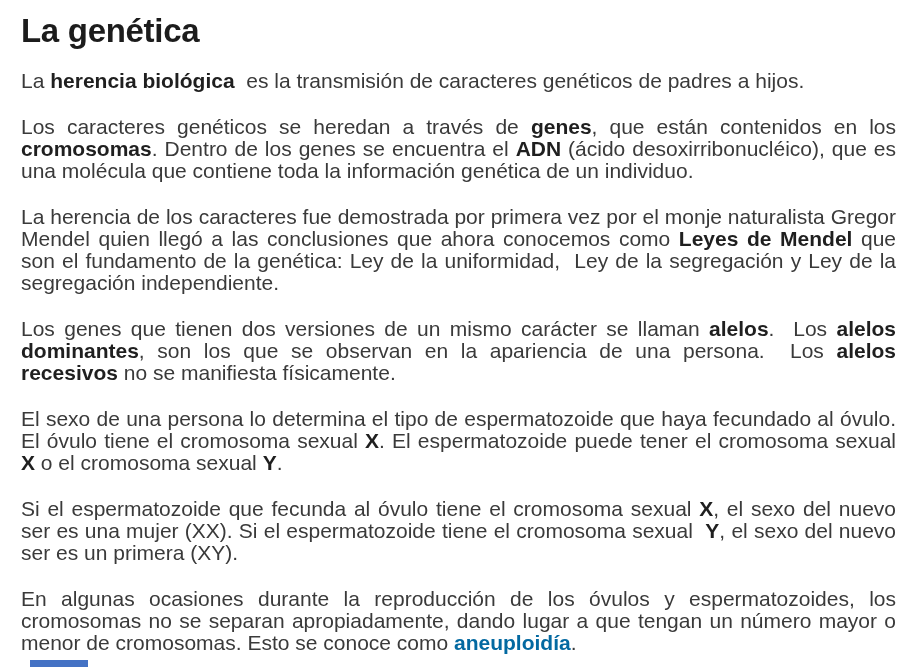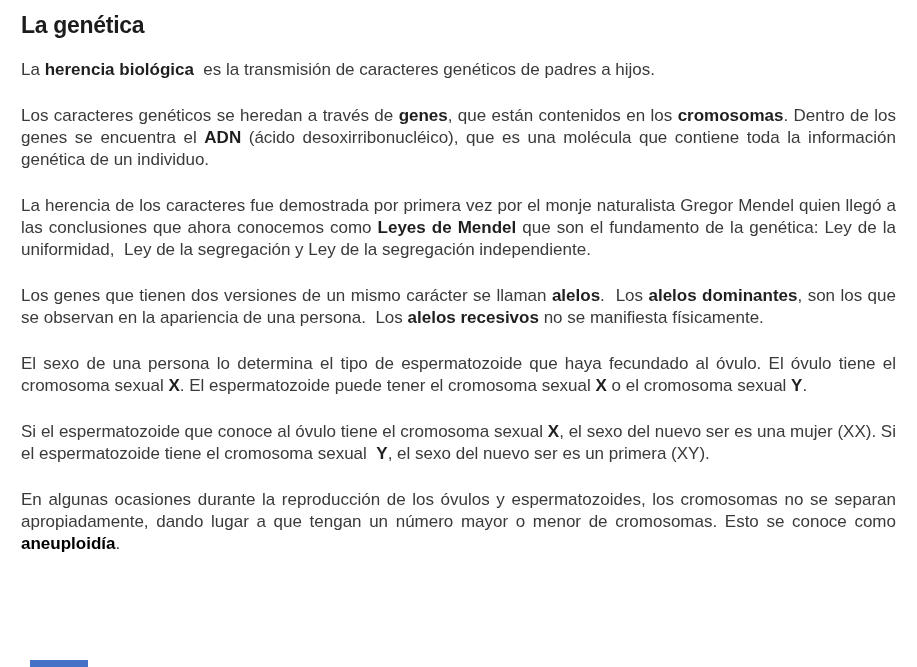--- a/index.html
+++ b/index.html
@@ -13,28 +13,28 @@
     position: relative;
     overflow: hidden;
     font-family: "Liberation Sans", sans-serif;
   }
   .page {
     padding: 8px 21px 0 21px;
     box-sizing: border-box;
     width: 917px;
   }
   h1.doc-title {
-    font-size: 23px;
+    font-size: 33px;
     font-weight: 700;
     color: #1c1c1c;
     margin: 4px 0 20px 0;
     letter-spacing: -0.3px;
   }
   .para {
-    font-size: 17px;
+    font-size: 21px;
     line-height: 22px;
     color: #3a3a3a;
     text-align: justify;
     margin: 0 0 24px 0;
     white-space: pre-wrap;
   }
   .para b {
     color: #1f1f1f;
     font-weight: 700;
   }
@@ -51,18 +51,18 @@
 <body style="background: rgb(255, 255, 255);">
 
 <div class="page">
   <h1 class="doc-title">La genética</h1>
   <div id="paragraphs">
       <p class="para" style="color: rgb(58, 58, 58);"><span>La </span><b style="color: rgb(31, 31, 31);">herencia biológica</b><span>  es la transmisión de caracteres genéticos de padres a hijos.</span></p>
       <p class="para" style="color: rgb(58, 58, 58);"><span>Los caracteres genéticos se heredan a través de </span><b style="color: rgb(31, 31, 31);">genes</b><span>, que están contenidos en los </span><b style="color: rgb(31, 31, 31);">cromosomas</b><span>. Dentro de los genes se encuentra el </span><b style="color: rgb(31, 31, 31);">ADN</b><span> (ácido desoxirribonucléico), que es una molécula que contiene toda la información genética de un individuo.</span></p>
       <p class="para" style="color: rgb(58, 58, 58);"><span>La herencia de los caracteres fue demostrada por primera vez por el monje naturalista Gregor Mendel quien llegó a las conclusiones que ahora conocemos como </span><b style="color: rgb(31, 31, 31);">Leyes de Mendel</b><span> que son el fundamento de la genética: Ley de la uniformidad,  Ley de la segregación y Ley de la segregación independiente.</span></p>
       <p class="para" style="color: rgb(58, 58, 58);"><span>Los genes que tienen dos versiones de un mismo carácter se llaman </span><b style="color: rgb(31, 31, 31);">alelos</b><span>.  Los </span><b style="color: rgb(31, 31, 31);">alelos dominantes</b><span>, son los que se observan en la apariencia de una persona.  Los </span><b style="color: rgb(31, 31, 31);">alelos recesivos</b><span> no se manifiesta físicamente.</span></p>
       <p class="para" style="color: rgb(58, 58, 58);"><span>El sexo de una persona lo determina el tipo de espermatozoide que haya fecundado al óvulo. El óvulo tiene el cromosoma sexual </span><b style="color: rgb(31, 31, 31);">X</b><span>. El espermatozoide puede tener el cromosoma sexual </span><b style="color: rgb(31, 31, 31);">X</b><span> o el cromosoma sexual </span><b style="color: rgb(31, 31, 31);">Y</b><span>.</span></p>
-      <p class="para" style="color: rgb(58, 58, 58);"><span>Si el espermatozoide que conoce al óvulo tiene el cromosoma sexual </span><b style="color: rgb(31, 31, 31);">X</b><span>, el sexo del nuevo ser es una mujer (XX). Si el espermatozoide tiene el cromosoma sexual  </span><b style="color: rgb(31, 31, 31);">Y</b><span>, el sexo del nuevo ser es un primera (XY).</span></p>
-      <p class="para" style="color: rgb(58, 58, 58);"><span>En algunas ocasiones durante la reproducción de los óvulos y espermatozoides, los cromosomas no se separan apropiadamente, dando lugar a que tengan un número mayor o menor de cromosomas. Esto se conoce como </span><b style="color: #000000;">aneuploidía</b><span>.</span></p>
+      <p class="para" style="color: rgb(58, 58, 58);"><span>Si el espermatozoide que fecunda al óvulo tiene el cromosoma sexual </span><b style="color: rgb(31, 31, 31);">X</b><span>, el sexo del nuevo ser es una mujer (XX). Si el espermatozoide tiene el cromosoma sexual  </span><b style="color: rgb(31, 31, 31);">Y</b><span>, el sexo del nuevo ser es un primera (XY).</span></p>
+      <p class="para" style="color: rgb(58, 58, 58);"><span>En algunas ocasiones durante la reproducción de los óvulos y espermatozoides, los cromosomas no se separan apropiadamente, dando lugar a que tengan un número mayor o menor de cromosomas. Esto se conoce como </span><b style="color: #0369a1;">aneuploidía</b><span>.</span></p>
     </div>
 </div>
 
 <div class="blue-bar" style="background: rgb(68, 114, 196);"></div>
 
 </body></html>

